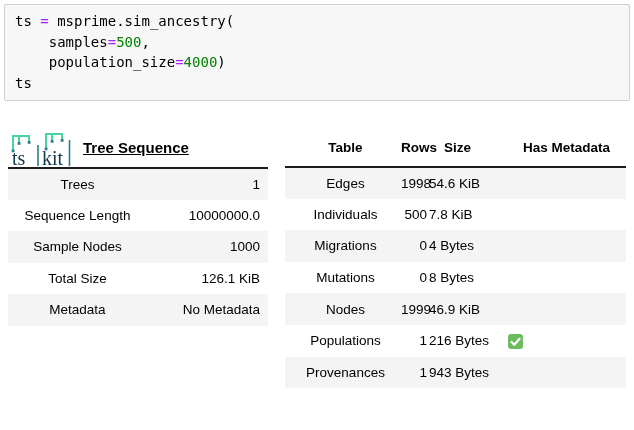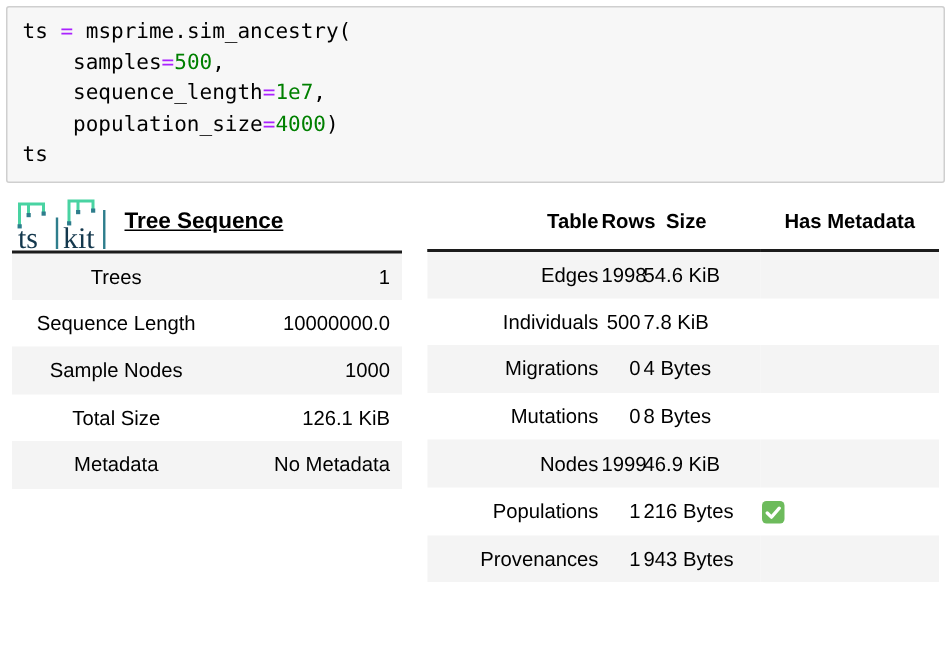--- a/index.html
+++ b/index.html
@@ -71,42 +71,41 @@
     font-size: 13.5px;
   }
   .tables-table thead tr { height: 39px; }
   .tables-table thead th {
     border-bottom: 2px solid #1c1c1c;
     font-weight: bold;
     vertical-align: middle;
   }
   .tables-table tbody tr { height: 31.6px; }
   .tables-table tbody tr:nth-child(odd) { background: #f4f4f4; }
-  .col-name  { text-align: right;  padding-left: 7px; }
+  .col-name  { text-align: center;  padding-left: 7px; }
   th.col-size-h { text-align: left; padding-left: 16px; }
   .col-rows  { text-align: right; }
   .col-size  { text-align: left; }
   .col-meta  { }
 
   .check-box {
     display: inline-block;
     width: 15px; height: 15px;
     background: #6dbb5c;
     border-radius: 3px;
     vertical-align: middle;
     line-height: 0;
   }
 </style>
 </head>
 <body>
 
 <div class="code-block">
   <div class="code-line"><span>ts </span><span class="tok-op">=</span><span> msprime.sim_ancestry(</span></div>
   <div class="code-line"><span>    samples</span><span class="tok-op">=</span><span class="tok-num">500</span><span>,</span></div>
-  <div class="code-line"><span>    sequence_length</span><span class="tok-op">=</span><span class="tok-num">1e7</span><span>,</span></div>
   <div class="code-line"><span>    population_size</span><span class="tok-op">=</span><span class="tok-num">4000</span><span>)</span></div>
   <div class="code-line"><span>ts</span></div>
 </div>
 
 <div class="content">
 
   <div class="left-col">
     <div class="logo-row">
       <svg width="64" height="38" viewBox="0 0 64 38">
         <g stroke="#49d3a2" stroke-width="2" fill="none">

